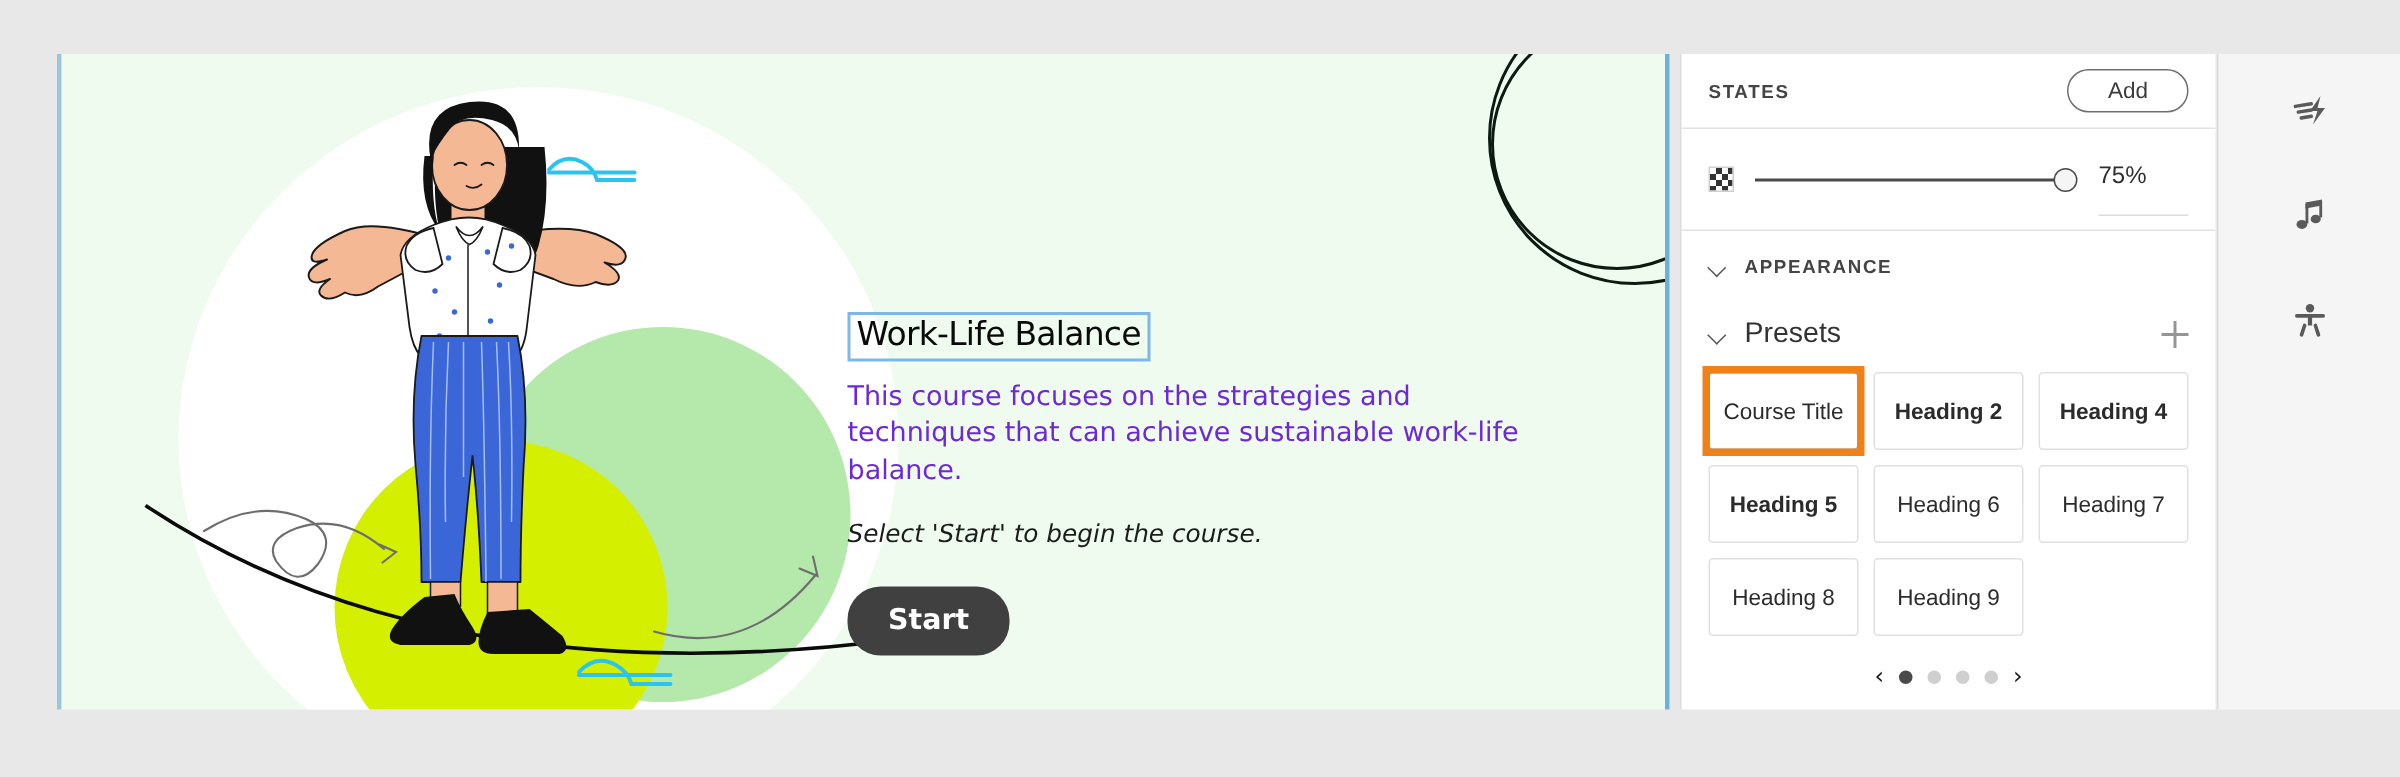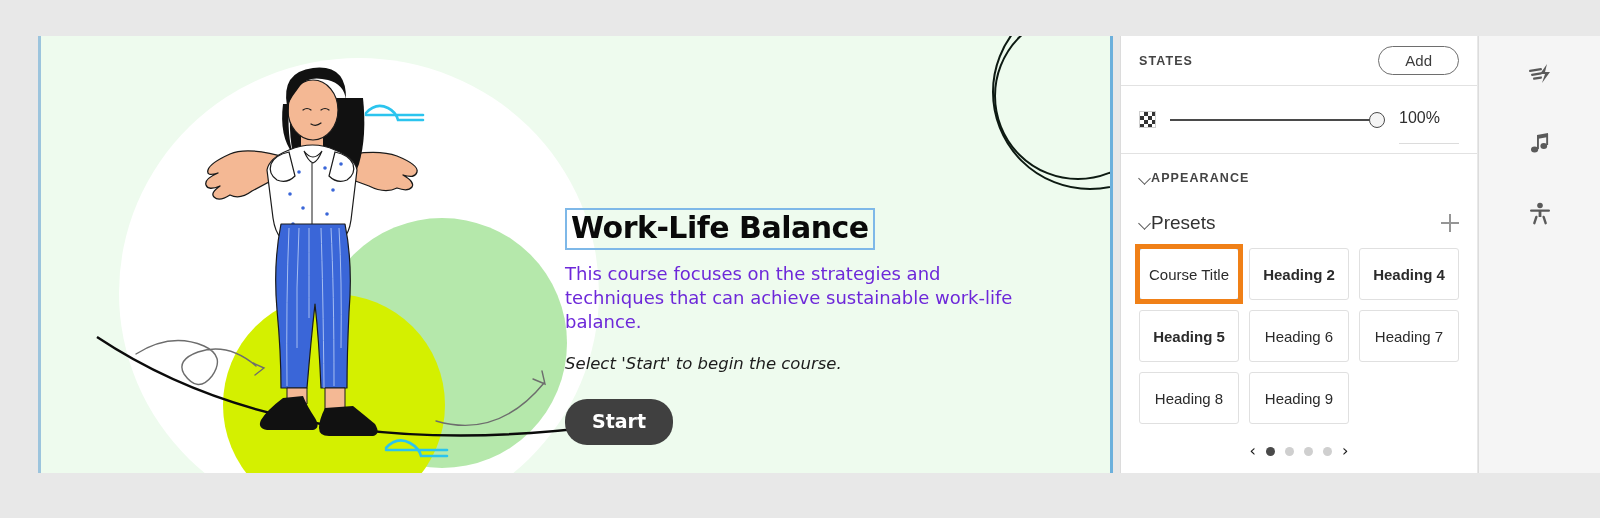--- a/index.html
+++ b/index.html
@@ -46,21 +46,21 @@
   
   .text-col { position: absolute; left: 524px; top: 172px; width: 520px; }
   .title-box {
     display: inline-block;
     border: 2px solid #7eb8e8;
     padding: 2px 4px 4px 4px;
     background: transparent;
   }
   .slide-title {
     font-family: "DejaVu Sans", sans-serif;
-    font-size: 30px; font-weight: 700; color: #0a0a0a;
+    font-size: 22px; font-weight: 400; color: #0a0a0a;
     letter-spacing: -0.5px; line-height: 1.05; white-space: nowrap; text-align: center;
   }
   .slide-body {
     margin-top: 12px;
     font-family: "DejaVu Sans", sans-serif;
     font-size: 18px; color: #6d28d9; line-height: 1.35; max-width: 470px;
   }
   .slide-note {
     margin-top: 20px;
     font-family: "DejaVu Sans", sans-serif;
@@ -121,21 +121,21 @@
     width: 16px; height: 16px; border-radius: 50%;
     border: 1.6px solid #4a4a4a; background: #f5f5f5; cursor: pointer;
   }
   .opacity-val {
     width: 60px; text-align: left;
     font-size: 16px; color: #2e2e2e;
     border-bottom: 1px solid #dcdcdc; padding-bottom: 16px; margin-top: 14px;
   }
 
   .section-head {
-    display: flex; align-items: center; gap: 0;
+    display: flex; align-items: center; gap: 12px;
     padding: 0 18px; height: 48px;
   }
   .chev {
     width: 12px; height: 12px; flex: 0 0 12px; position: relative;
   }
   .chev::before {
     content: ""; position: absolute; left: 1px; top: 2px;
     width: 8px; height: 8px;
     border-right: 1.8px solid #555; border-bottom: 1.8px solid #555;
     transform: rotate(45deg);
@@ -291,21 +291,21 @@
       <span class="states-label">STATES</span>
       <button class="add-btn">Add</button>
     </div>
 
     <div class="panel-row opacity-row">
       <span class="checker"></span>
       <span class="slider">
         <span class="slider-track"></span>
         <span class="slider-thumb"></span>
       </span>
-      <span class="opacity-val">100%</span>
+      <span class="opacity-val">75%</span>
     </div>
 
     <div class="section-head">
       <span class="chev"></span>
       <span class="appearance-label">APPEARANCE</span>
     </div>
 
     <div class="section-head presets-head">
       <span class="chev"></span>
       <span class="presets-label">Presets</span>

